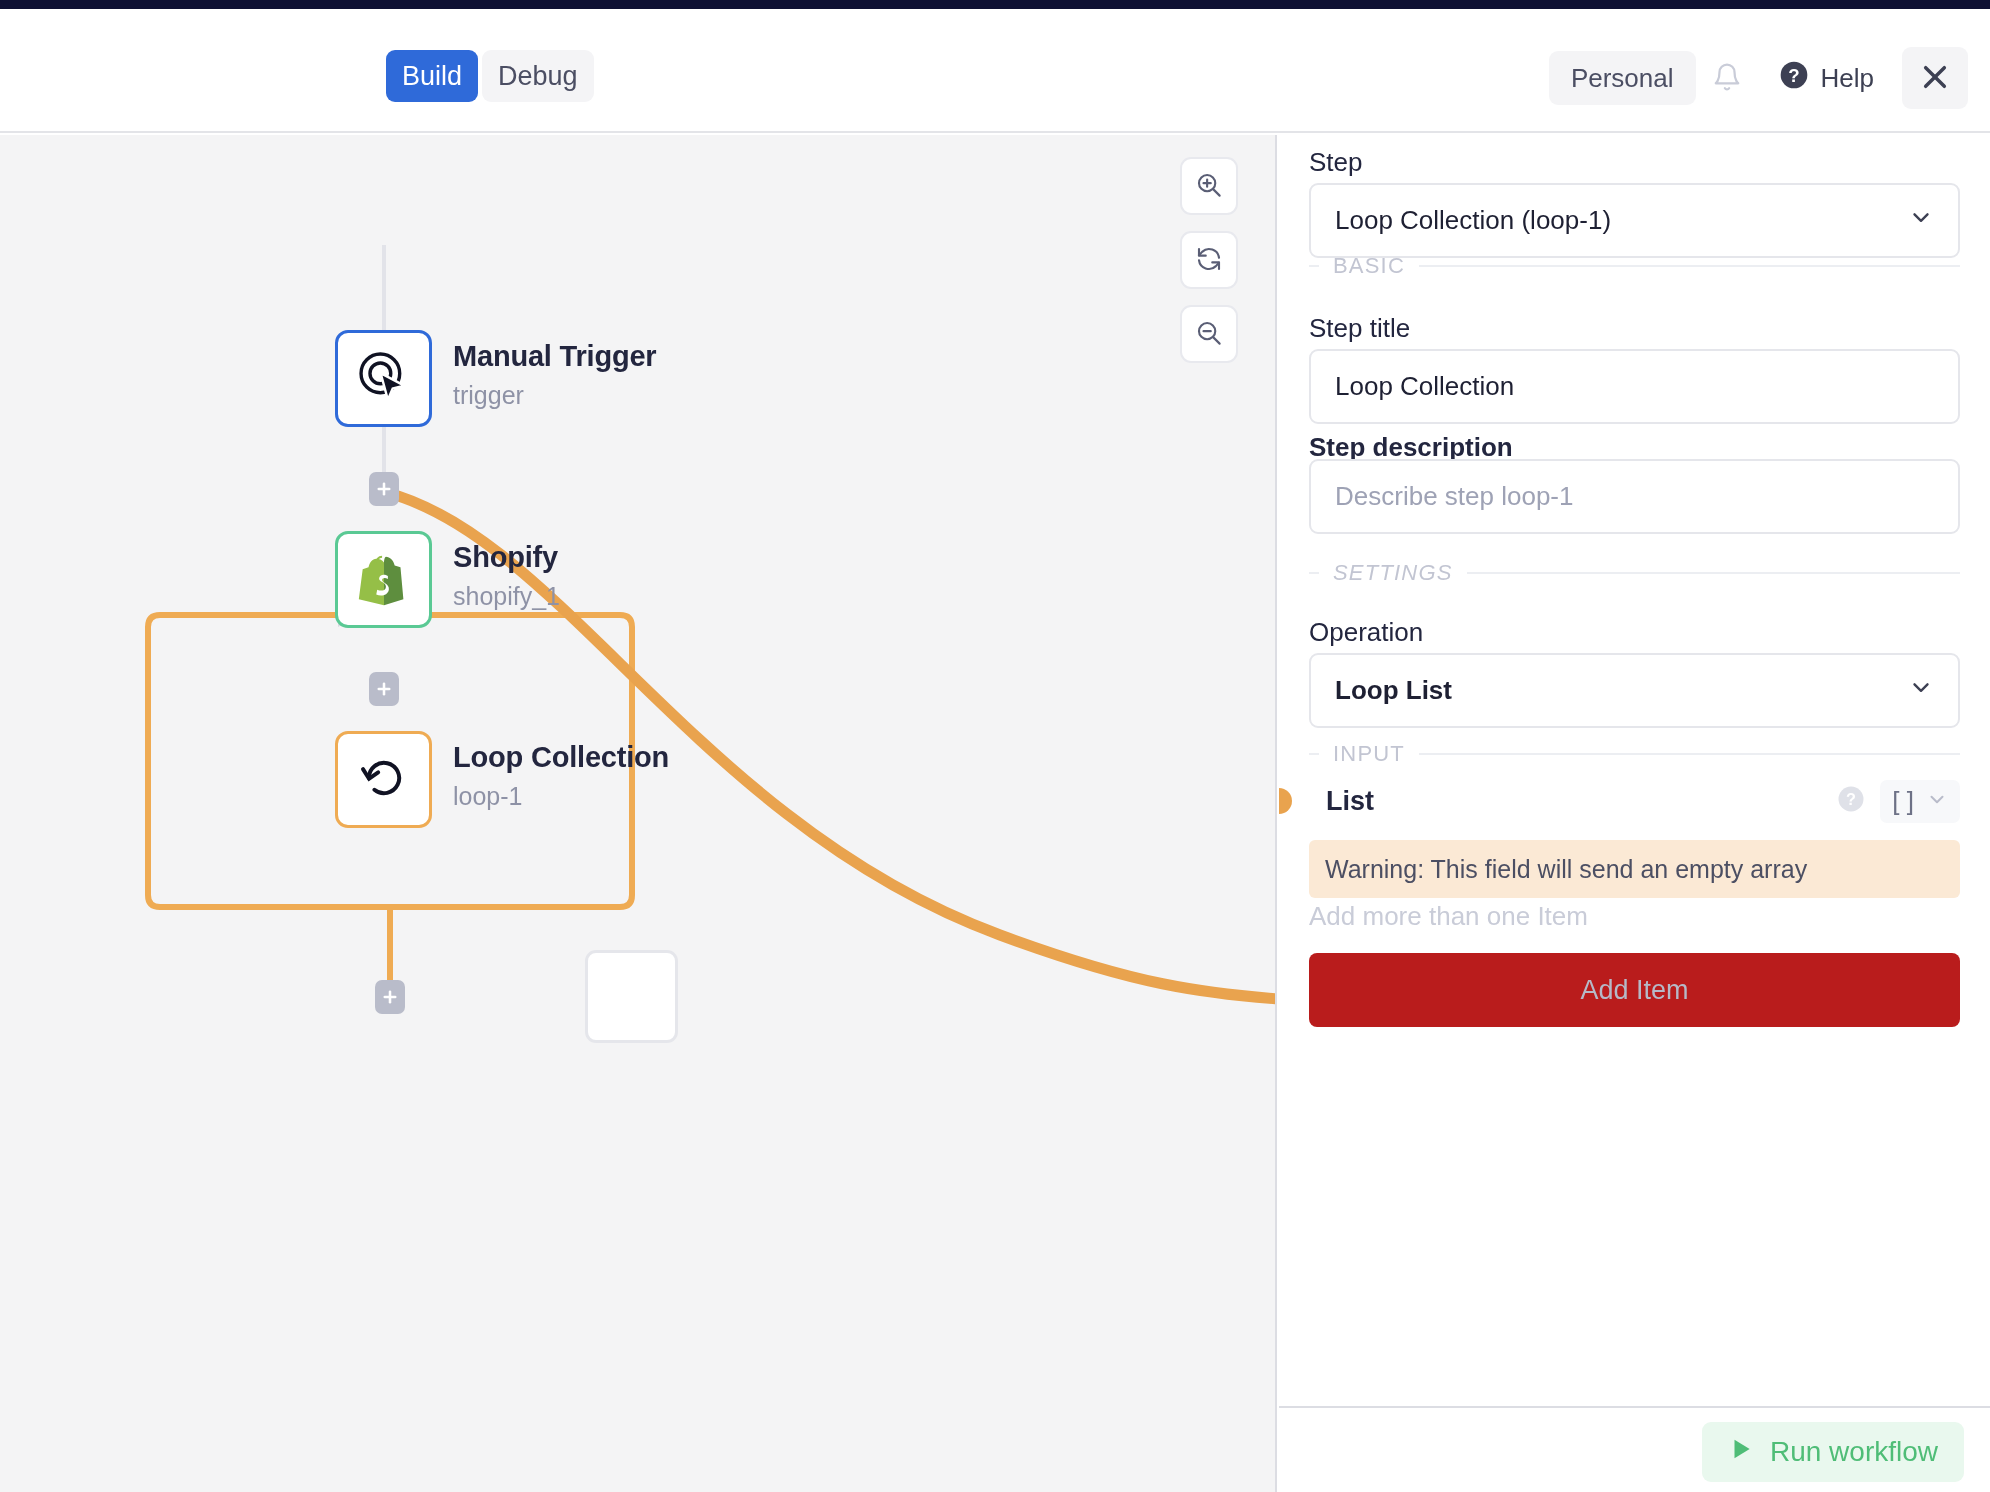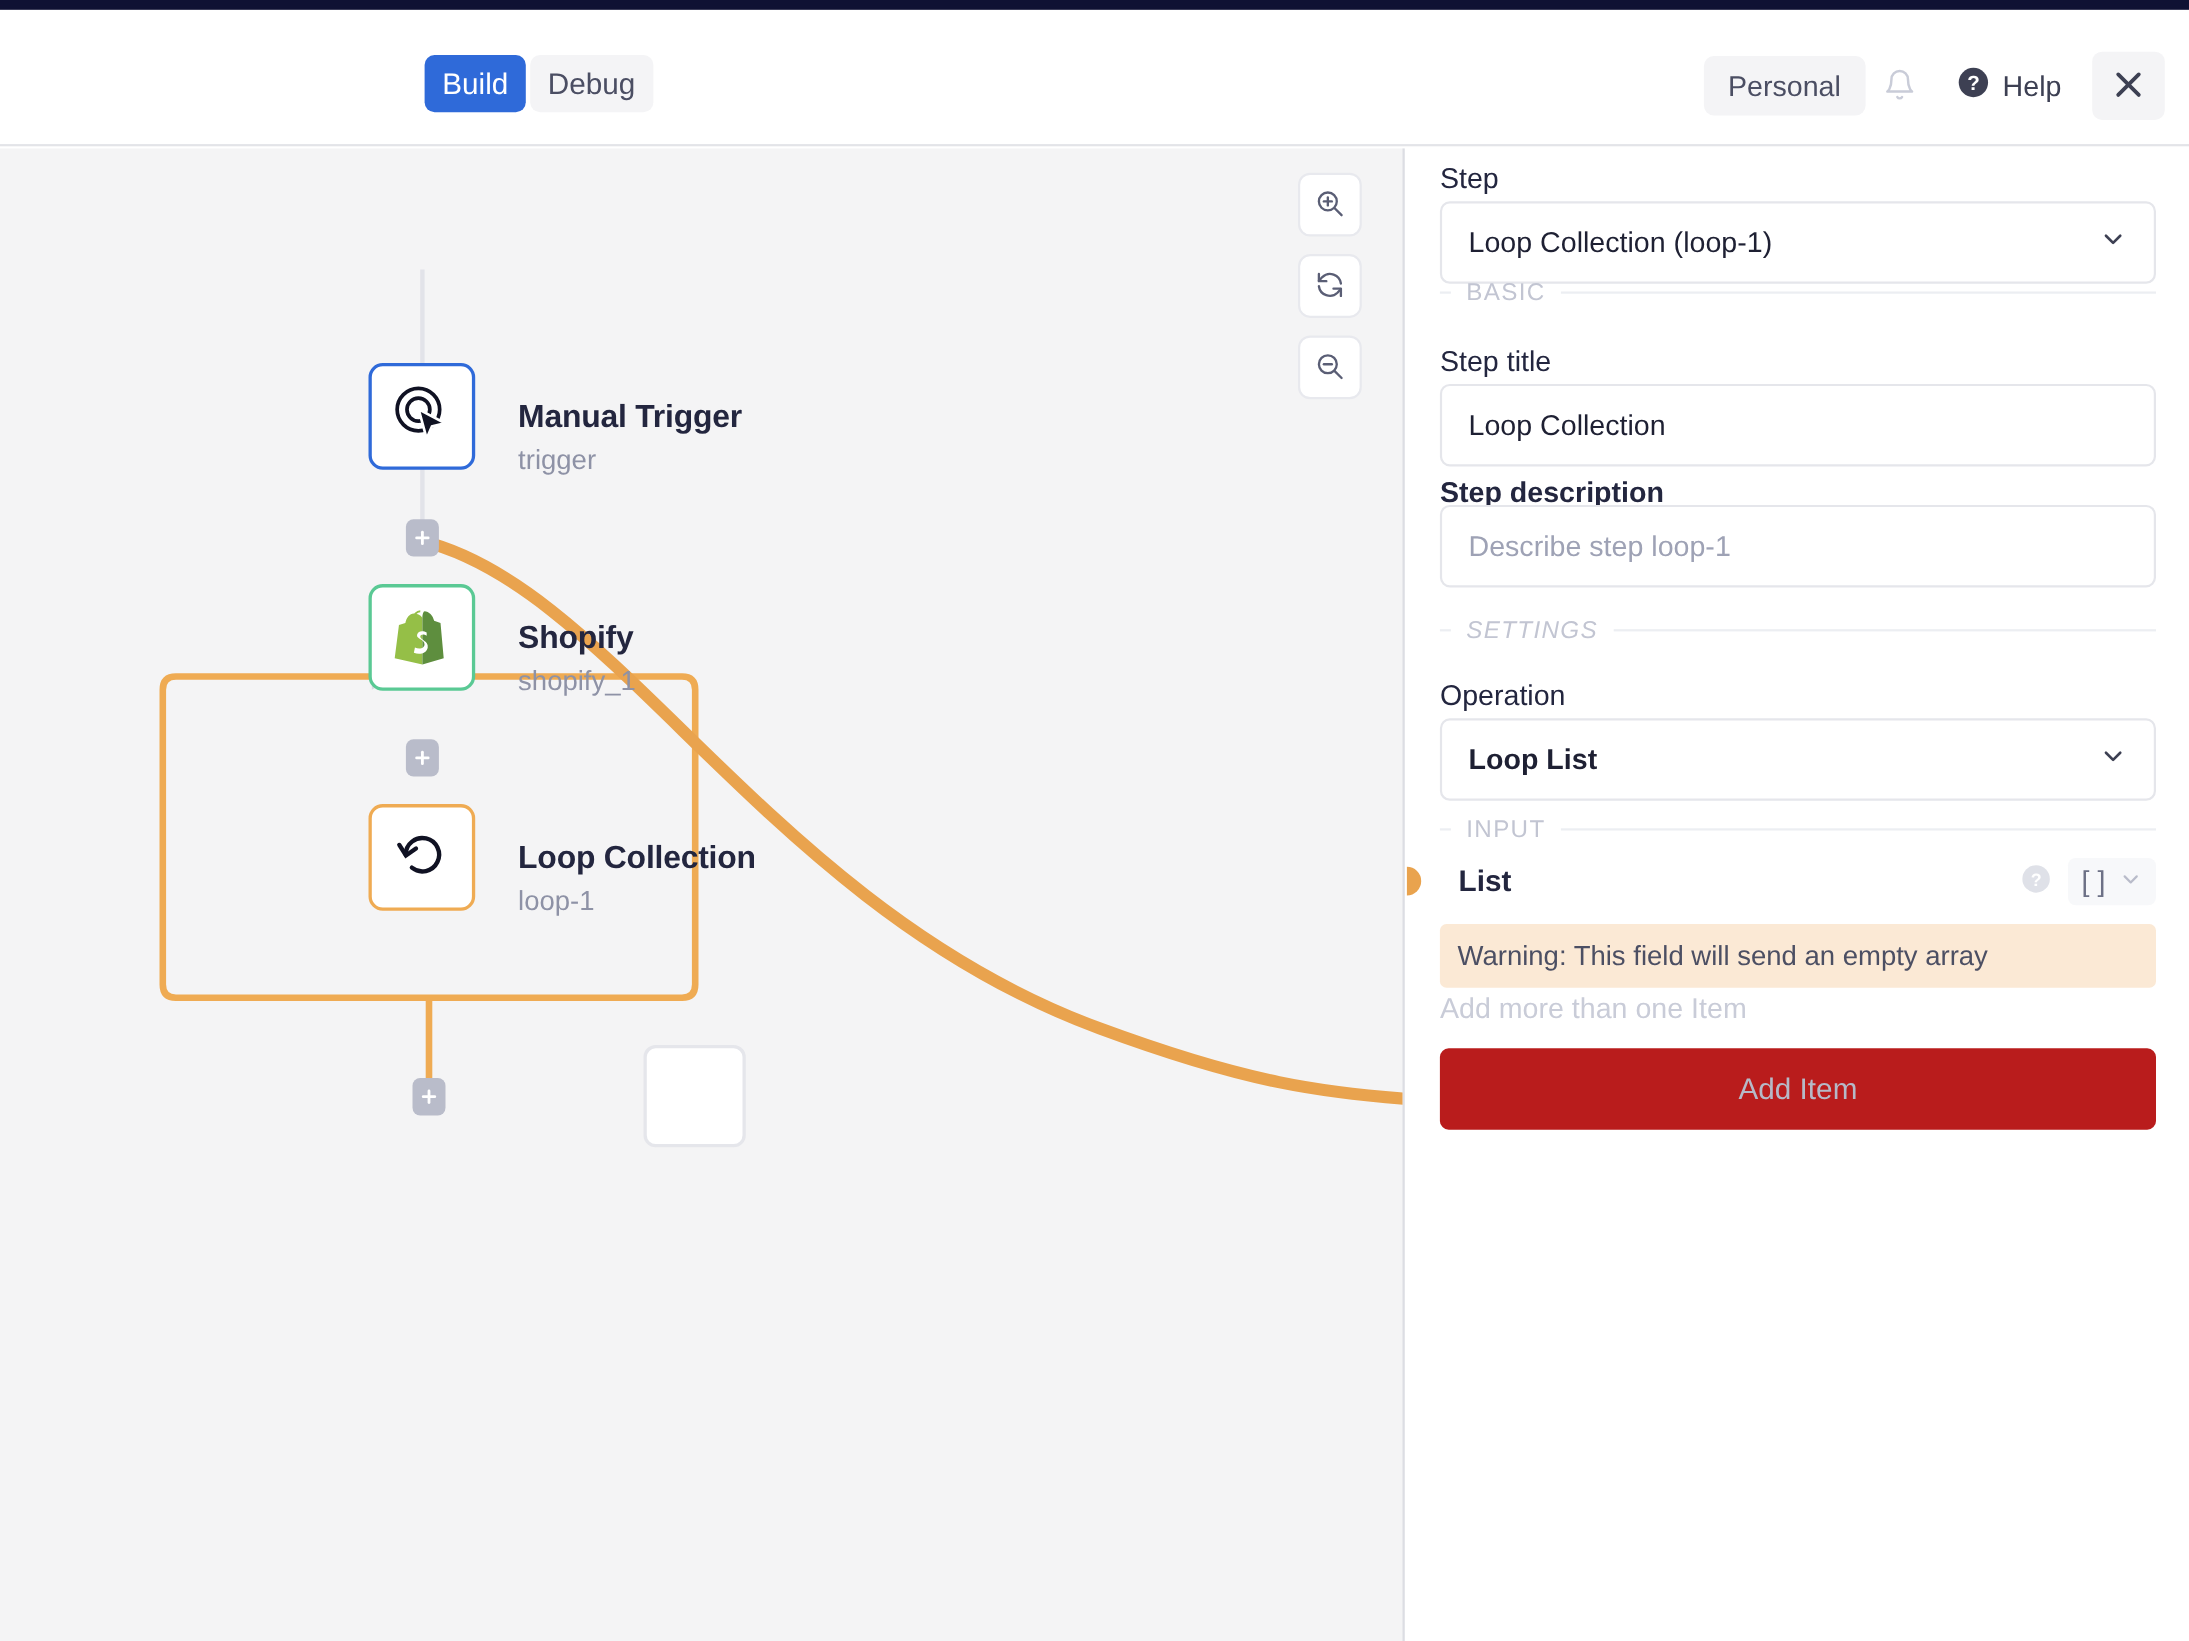--- a/index.html
+++ b/index.html
@@ -86,21 +86,21 @@
   .node { position: absolute; }
   .node-box {
     width: 97px; height: 97px;
     background: #ffffff; border-radius: 13px;
     display: flex; align-items: center; justify-content: center;
     cursor: pointer;
   }
   .node-box.blue   { border: 3px solid #2f6ad9; }
   .node-box.green  { border: 3px solid #5ac994; }
   .node-box.orange { border: 3px solid #efab53; }
-  .node-text { position: absolute; left: 136px; top: 10px; margin-top: 23px; }
+  .node-text { position: absolute; left: 118px; top: 10px; }
   .node-title {
     font-size: 29px; font-weight: bold; color: #23263f;
     letter-spacing: -0.2px; white-space: nowrap;
   }
   .node-sub {
     font-size: 25px; color: #8e92a6; margin-top: 8px; white-space: nowrap;
   }
 
   .plus-btn {
     position: absolute; width: 30px; height: 34px;
@@ -464,14 +464,24 @@
     </div>
 
     <div class="warn-banner" style="position:absolute; left:30px; top:705px;">Warning: This field will send an empty array</div>
 
     <div class="muted-hint" style="position:absolute; left:30px; top:766px;">Add more than one Item</div>
 
     <button class="add-item-btn" style="position:absolute; left:30px; top:818px;">Add Item</button>
 
   </div>
 
+  <div class="footer">
+    <button class="run-btn">
+      <span>
+        <svg width="26" height="28" viewBox="0 0 24 24">
+            <polygon points="6,3.5 20,12 6,20.5" fill="#4fbd77"></polygon>
+          </svg>
+      </span>
+      <span>Run workflow</span>
+    </button>
+  </div>
 
 </div>
 
 </body></html>

